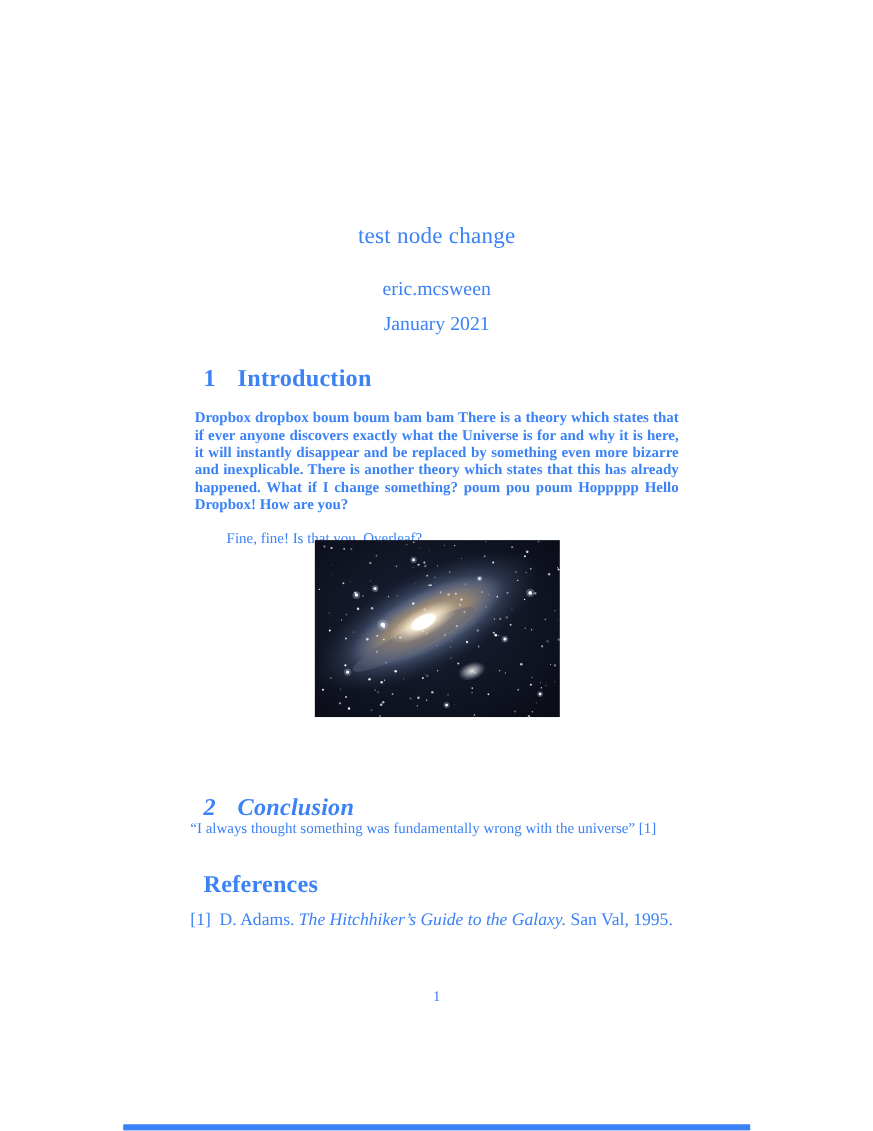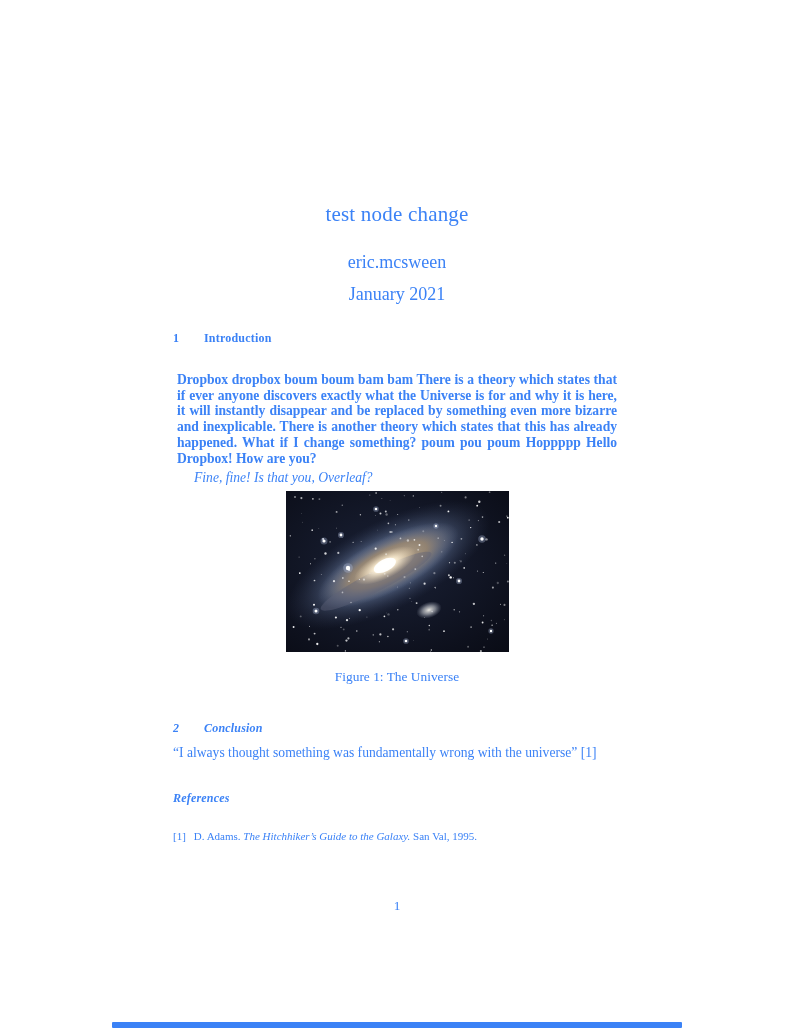--- a/index.html
+++ b/index.html
@@ -17,49 +17,49 @@
   }
   .doc-author{
     position:absolute;top:252px;left:173px;width:448px;
     text-align:center;font-size:18px;
   }
   .doc-date{
     position:absolute;top:284px;left:173px;width:448px;
     text-align:center;font-size:18px;
   }
   .sec-heading{
-    position:absolute;left:173px;width:448px;
-    font-size:12px;font-weight:bold;letter-spacing:.2px;
+    position:absolute;left:185px;width:448px;
+    font-size:22px;font-weight:bold;letter-spacing:.2px;
   }
   .sec-heading .sec-num{display:inline-block;min-width:31px;}
   .sec1{top:331px;}
   .sec2{top:721px;font-style:italic;}
-  .refs{top:791px;font-style:italic;}
+  .refs{top:791px;}
   .body-text{
     position:absolute;left:173px;width:448px;
     font-size:13.6px;line-height:15.7px;text-align:justify;
   }
   .para-block{top:368px;}
-  .para2{text-indent:17px;margin:4px;font-style:italic;}
+  .para2{text-indent:17px;margin:16px;}
   .para1{margin:4px;font-weight:bold;}
   .quote-line{top:745px;text-align:left;}
   .figure-block{
     position:absolute;top:491px;left:173px;width:448px;
     text-align:center;
   }
   .galaxy-frame{
     width:223px;height:161px;margin:0 auto;
     display:block;position:relative;
   }
   .fig-caption{
     margin-top:17px;font-size:13.4px;text-align:center;
   }
   .bib-entry{
     position:absolute;top:829px;left:173px;width:448px;
-    font-size:11px;line-height:15.7px;
+    font-size:16px;line-height:15.7px;
   }
   .bib-label{display:inline-block;margin-right:8px;}
   .bib-title{font-style:italic;}
   .page-number{
     position:absolute;top:898px;left:173px;width:448px;
     text-align:center;font-size:13.4px;
   }
   .progress-bar{
     position:absolute;bottom:0;left:50%;
     transform:translateX(-50%);
@@ -307,21 +307,20 @@
           <circle cx="120" cy="150" r="2.8600000000000003" fill="#aebcdc" opacity="0.35"></circle>
           <circle cx="120" cy="150" r="1.3" fill="#ffffff"></circle>
           <circle cx="205" cy="140" r="2.64" fill="#aebcdc" opacity="0.35"></circle>
           <circle cx="205" cy="140" r="1.2" fill="#ffffff"></circle>
           <circle cx="90" cy="18" r="2.8600000000000003" fill="#aebcdc" opacity="0.35"></circle>
           <circle cx="90" cy="18" r="1.3" fill="#ffffff"></circle>
           <circle cx="150" cy="35" r="2.64" fill="#aebcdc" opacity="0.35"></circle>
           <circle cx="150" cy="35" r="1.2" fill="#ffffff"></circle>
         </g>
     </svg>
-    <div class="fig-caption">Figure 1: The Universe</div>
   </div>
 
   <div class="sec-heading sec2">
     <span class="sec-num">2</span><span>Conclusion</span>
   </div>
 
   <div class="body-text quote-line">“I always thought something was fundamentally wrong with the universe” [1]</div>
 
   <div class="sec-heading refs">References</div>
 

